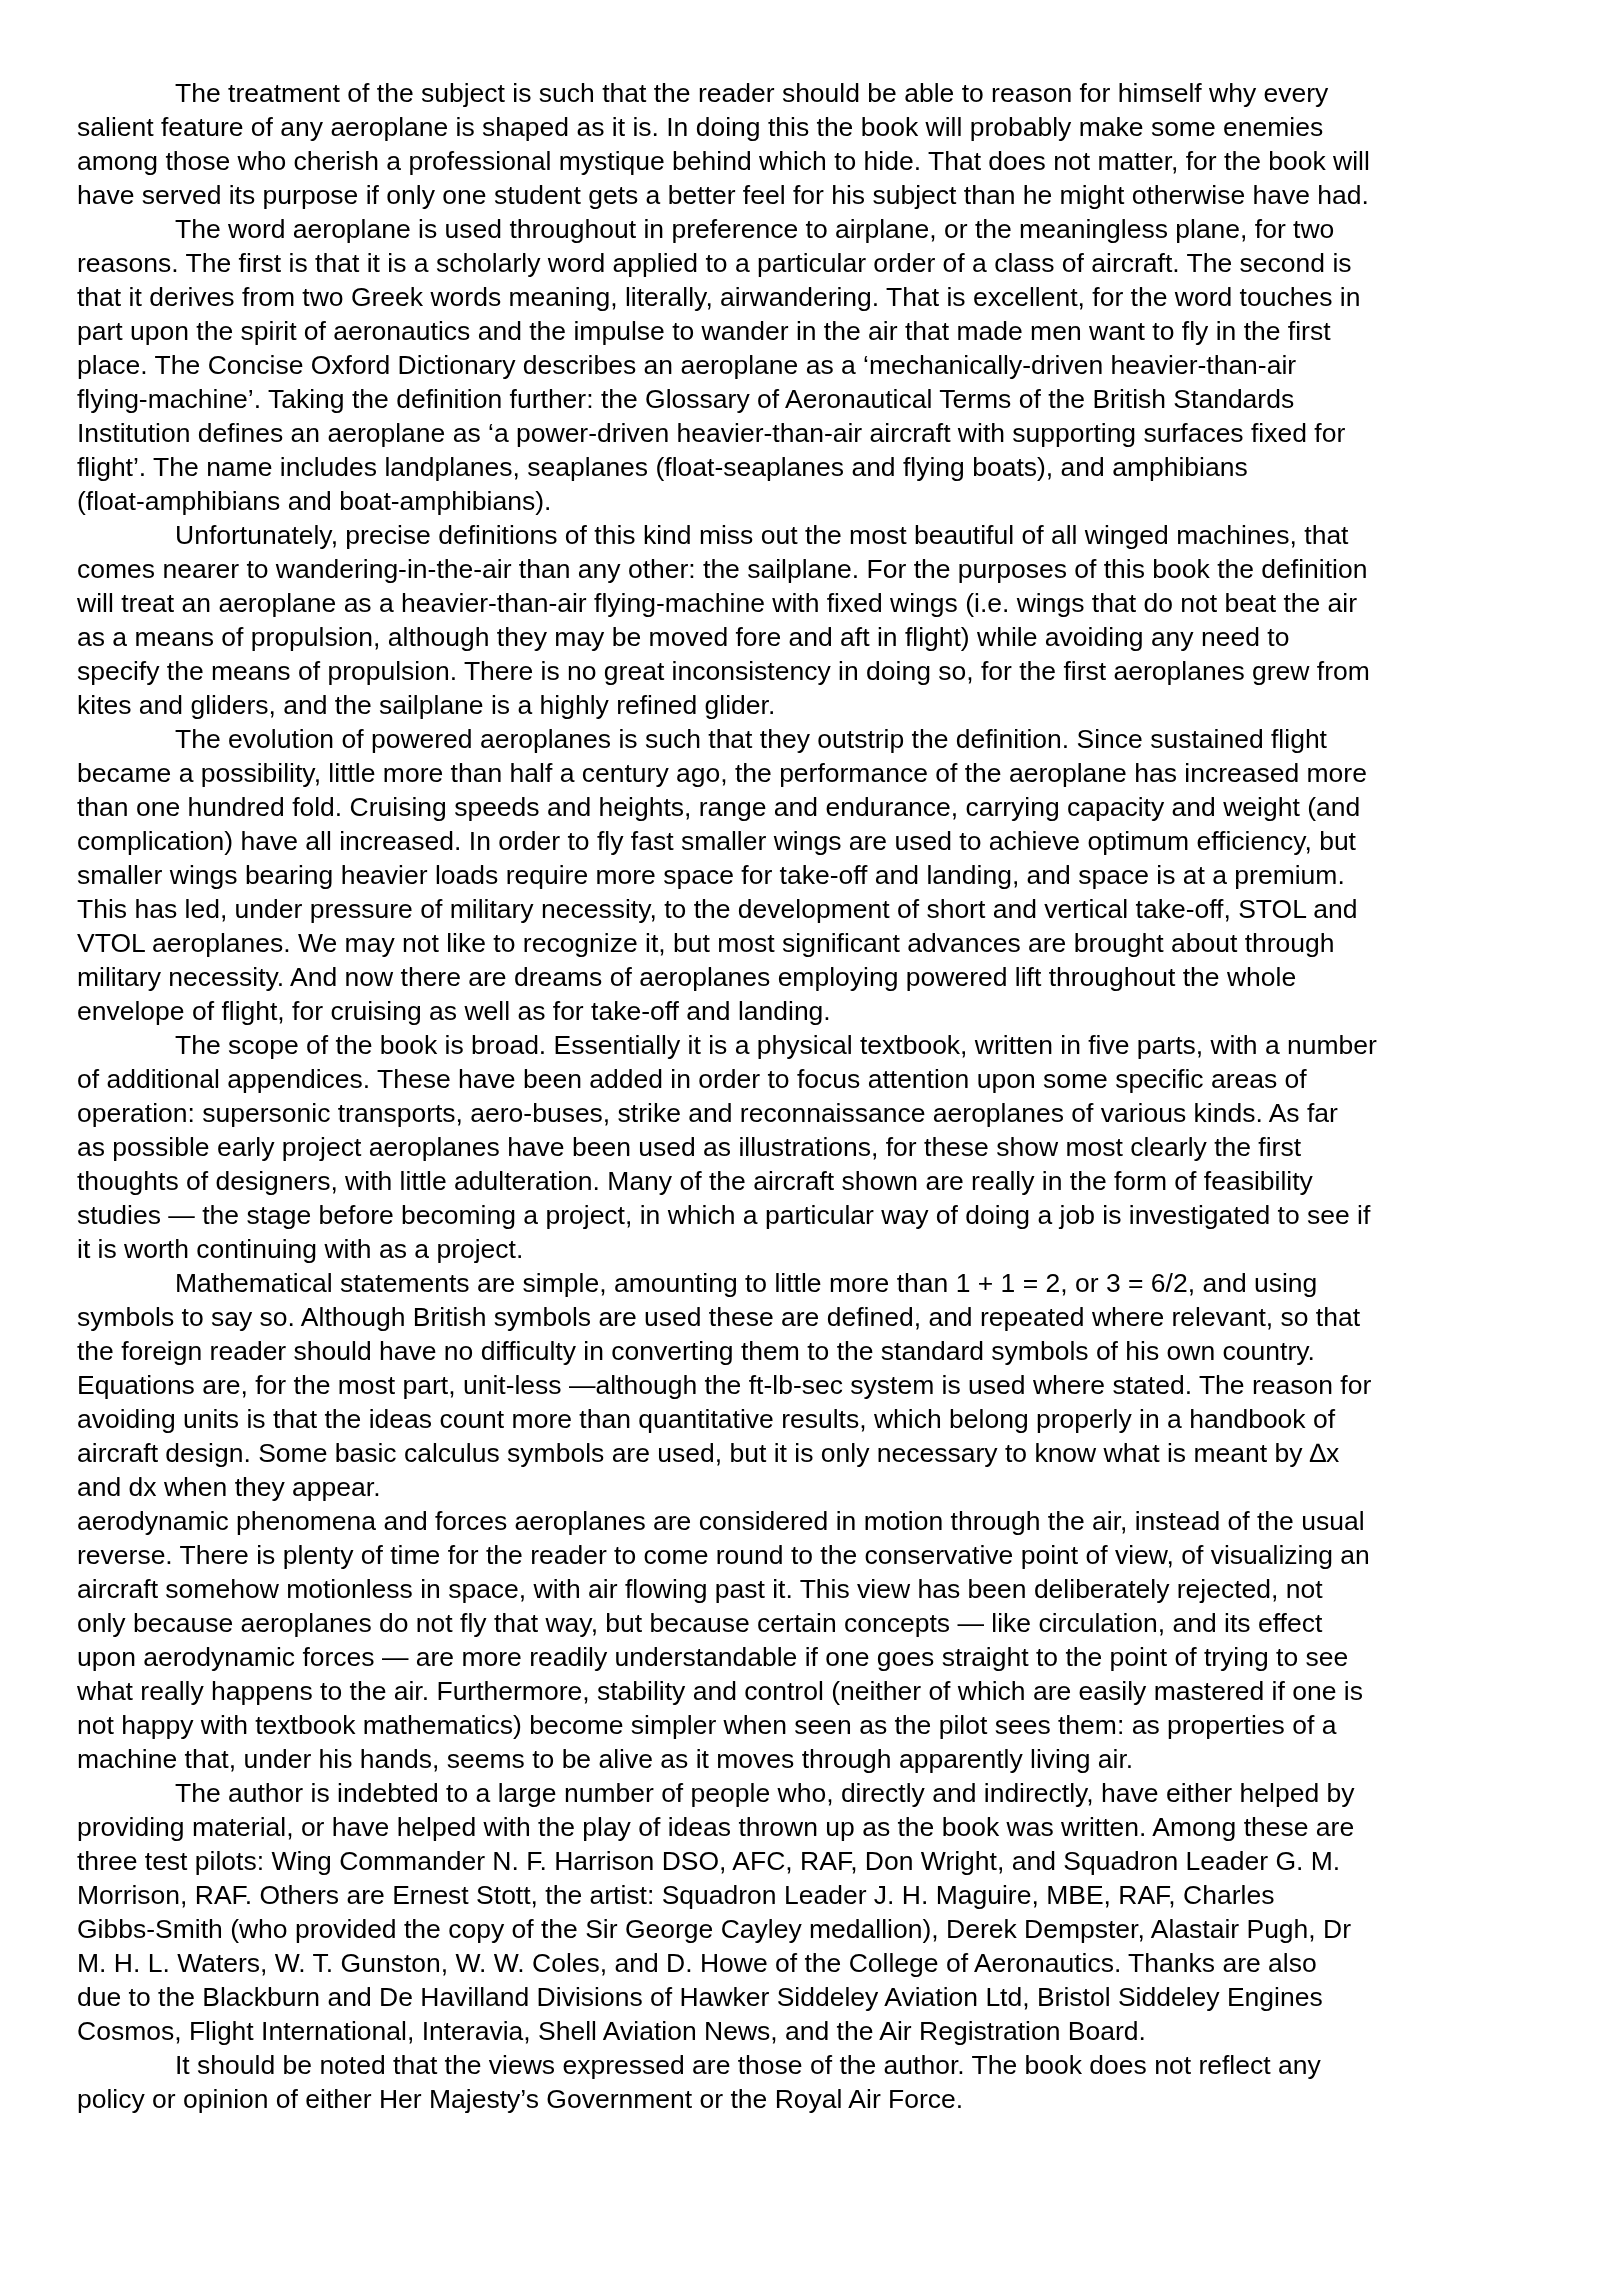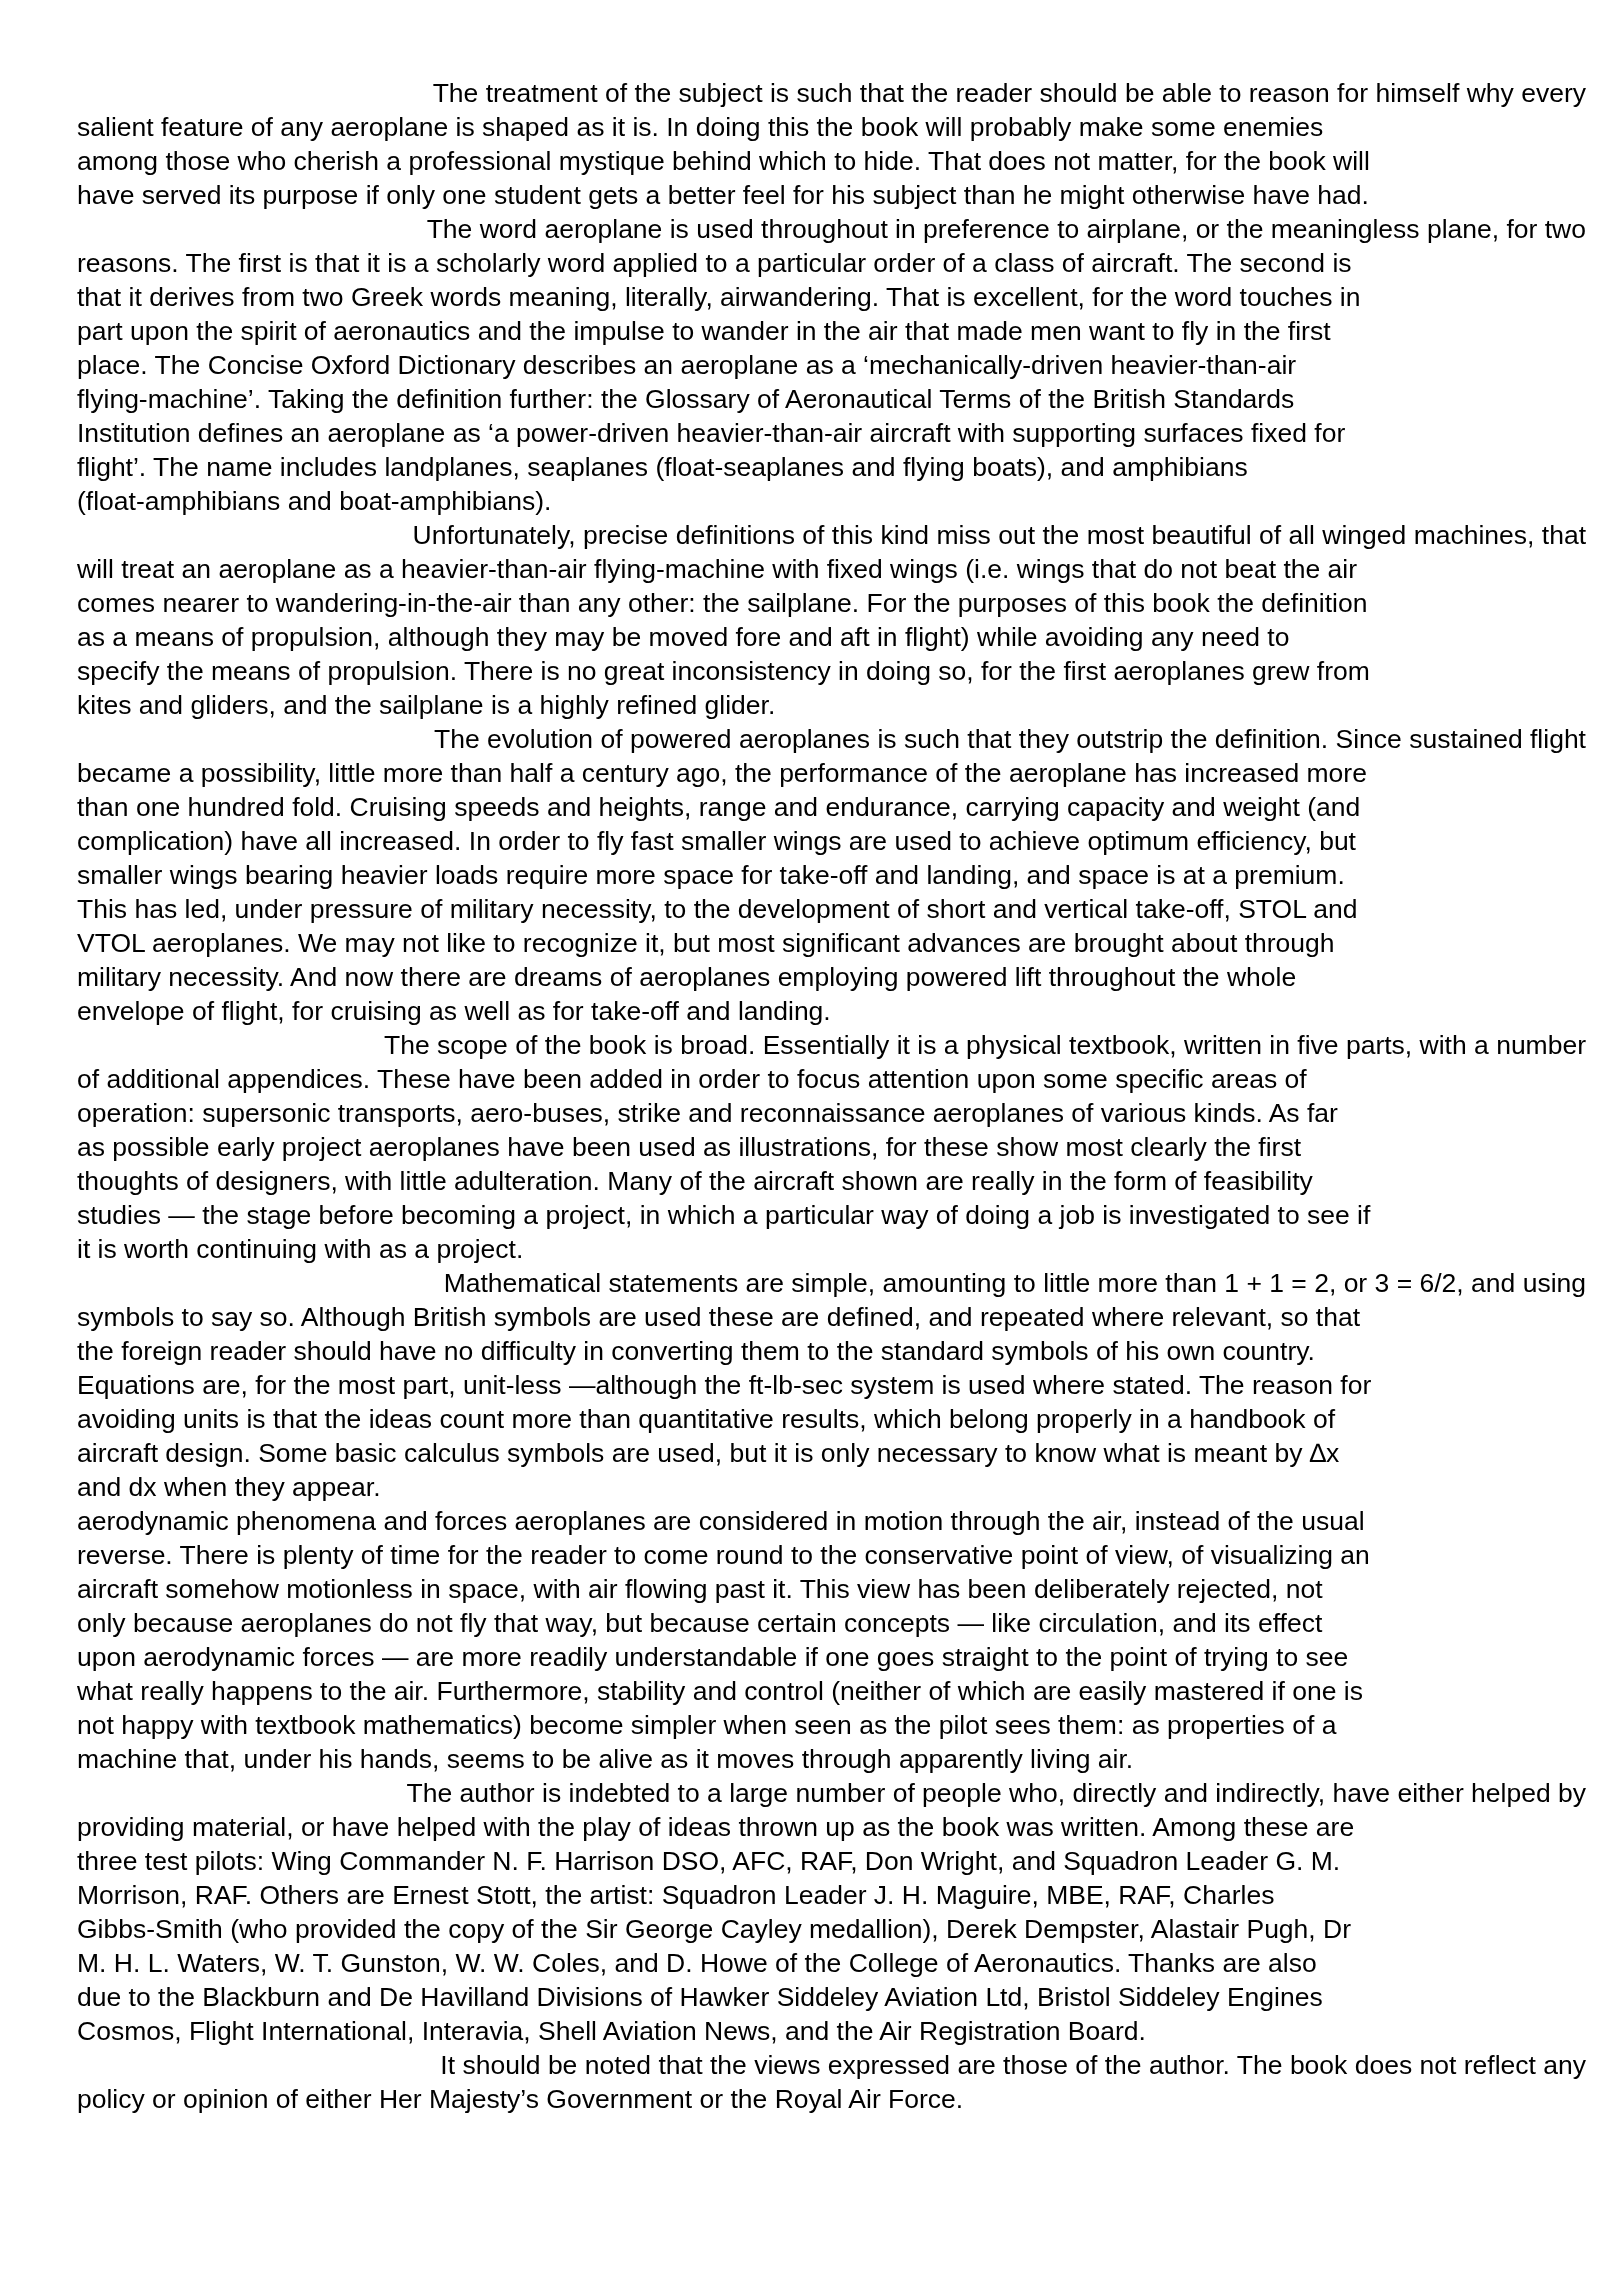--- a/index.html
+++ b/index.html
@@ -22,21 +22,21 @@
     font-size: 26.5px;
     line-height: 34px;
     color: #000000;
   }
   .para { margin: 0; padding: 0; }
   .line {
     display: block;
     white-space: pre;
     height: 34px;
   }
-  .line.first { padding-left: 98px; text-align: right; }
+  .line.first { padding-left: 98px; }
   .ital { }
 </style>
 </head>
 <body>
 
 <div class="page">
 
   <div class="para">
     <span class="line first">The treatment of the subject is such that the reader should be able to reason for himself why every</span>
     <span class="line">salient feature of any aeroplane is shaped as it is. In doing this the book will probably make some enemies</span>
@@ -51,22 +51,22 @@
     <span class="line">part upon the spirit of aeronautics and the impulse to wander in the air that made men want to fly in the first</span>
     <span class="line"><span>place. The </span><span class="ital">Concise Oxford Dictionary</span><span> describes an aeroplane as a ‘mechanically-driven heavier-than-air</span></span>
     <span class="line">flying-machine’. Taking the definition further: the Glossary of Aeronautical Terms of the British Standards</span>
     <span class="line">Institution defines an aeroplane as ‘a power-driven heavier-than-air aircraft with supporting surfaces fixed for</span>
     <span class="line">flight’. The name includes landplanes, seaplanes (float-seaplanes and flying boats), and amphibians</span>
     <span class="line">(float-amphibians and boat-amphibians).</span>
   </div>
 
   <div class="para">
     <span class="line first">Unfortunately, precise definitions of this kind miss out the most beautiful of all winged machines, that</span>
+    <span class="line">comes nearer to wandering-in-the-air than any other: the sailplane. For the purposes of this book the definition</span>
     <span class="line">will treat an aeroplane as a heavier-than-air flying-machine with fixed wings (i.e. wings that do not beat the air</span>
-    <span class="line">comes nearer to wandering-in-the-air than any other: the sailplane. For the purposes of this book the definition</span>
     <span class="line">as a means of propulsion, although they may be moved fore and aft in flight) while avoiding any need to</span>
     <span class="line">specify the means of propulsion. There is no great inconsistency in doing so, for the first aeroplanes grew from</span>
     <span class="line">kites and gliders, and the sailplane is a highly refined glider.</span>
   </div>
 
   <div class="para">
     <span class="line first">The evolution of powered aeroplanes is such that they outstrip the definition. Since sustained flight</span>
     <span class="line">became a possibility, little more than half a century ago, the performance of the aeroplane has increased more</span>
     <span class="line">than one hundred fold. Cruising speeds and heights, range and endurance, carrying capacity and weight (and</span>
     <span class="line">complication) have all increased. In order to fly fast smaller wings are used to achieve optimum efficiency, but</span>

